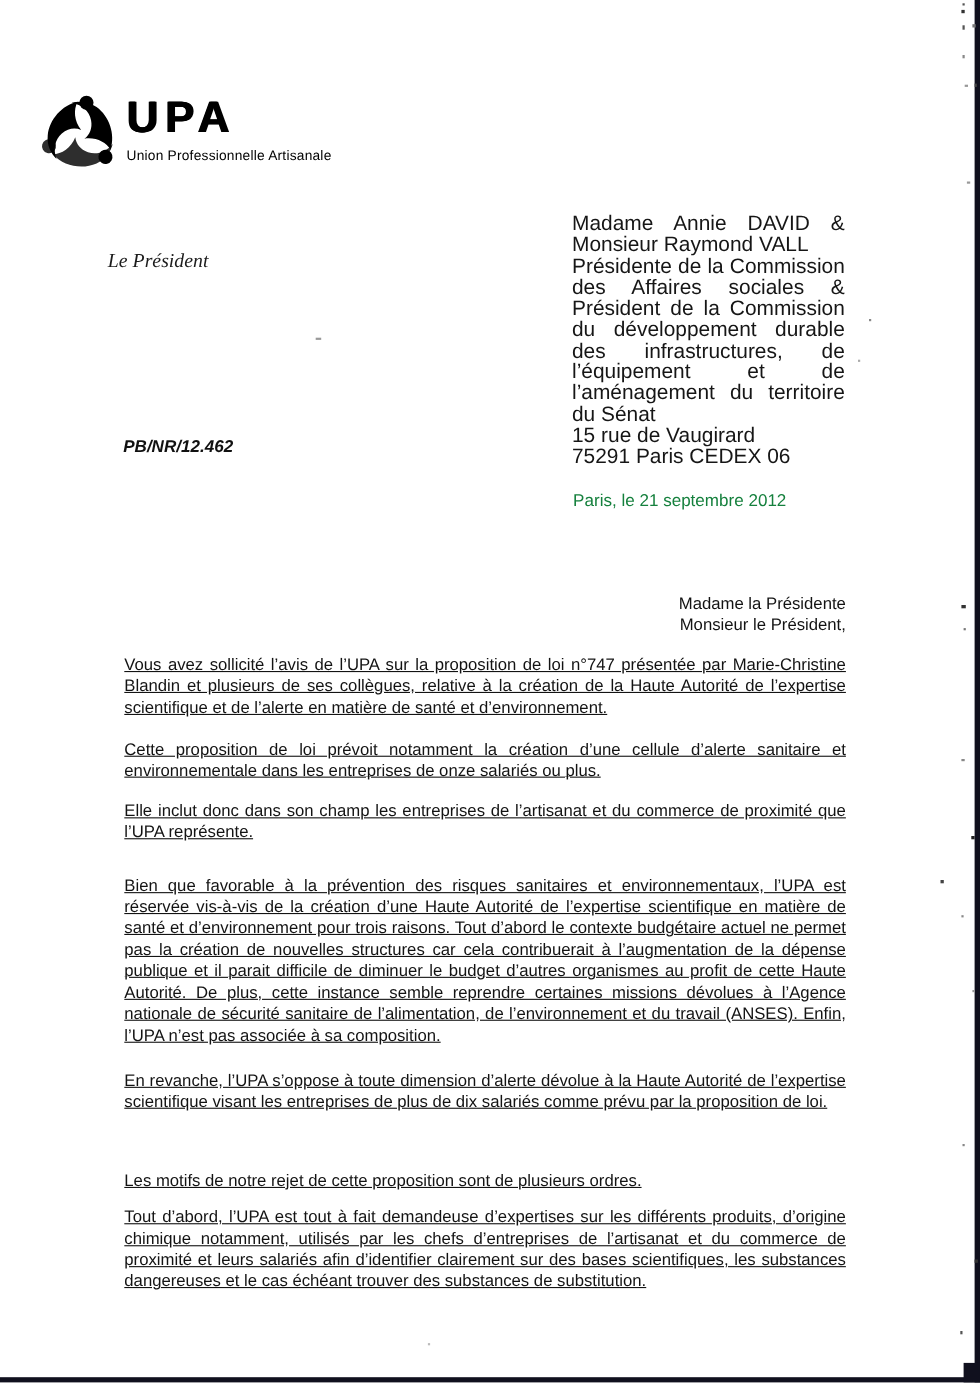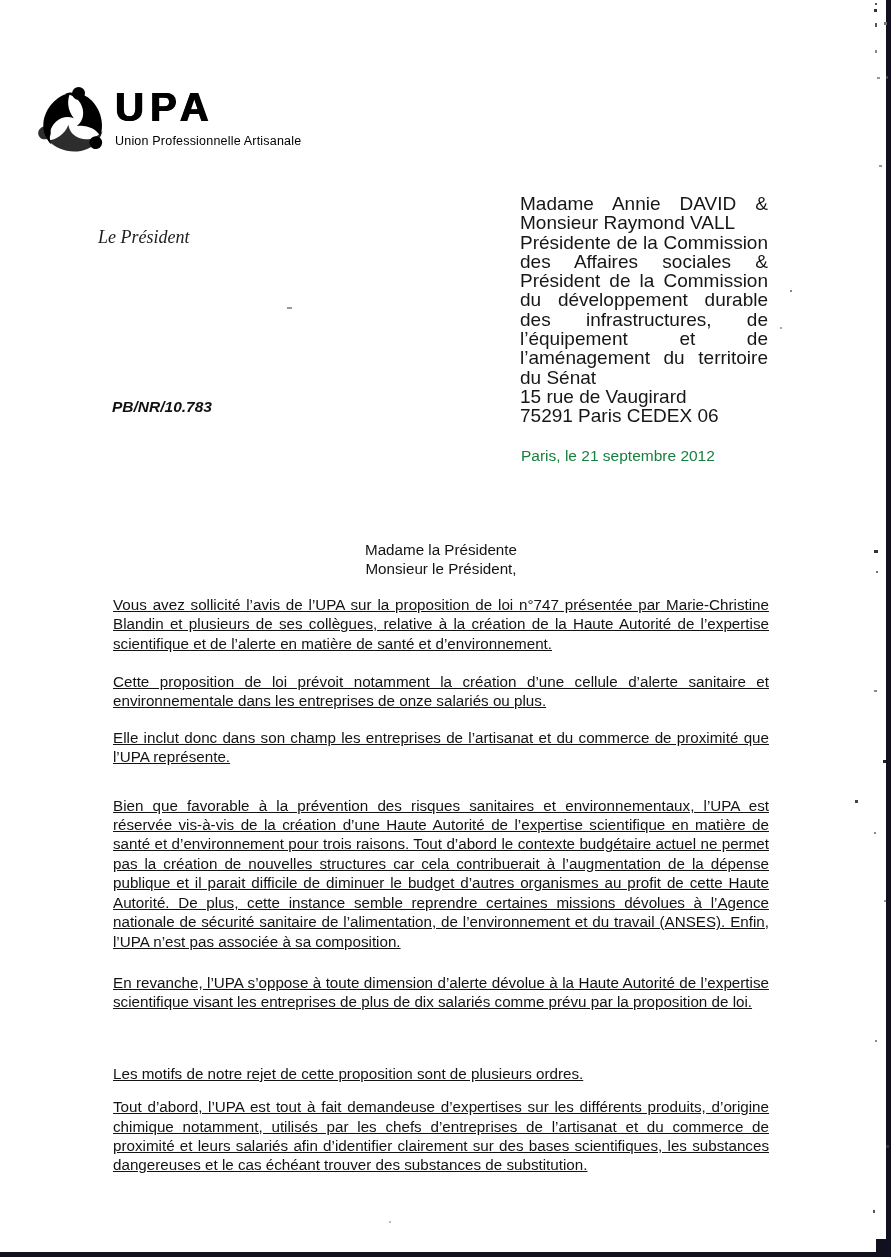--- a/index.html
+++ b/index.html
@@ -47,21 +47,21 @@
   
   .dateline { position:absolute; left:521px; top:447px; font-size:15.5px; color:#15803d; }
 
   
   .content {
     position:absolute; left:113px; top:540px; width:656px;
     font-size:15.2px; line-height:19.4px; color:#131313;
   }
   .content p { margin:0; text-align:justify;text-decoration:underline; }
   .salutation { margin-bottom:16px; }
-  .salutation div { text-align:center; }
+  .salutation div { text-align:right; }
   p.p0 { margin-bottom:19px; }
   p.p1 { margin-bottom:17px; }
   p.p2 { margin-bottom:29px; }
   p.p3 { margin-bottom:22px; }
   p.p4 { margin-bottom:52px; }
   p.p5 { margin-bottom:14px; }
 
   
   .scan-edge-right  { position:absolute; top:0; right:0; width:5px; height:1257px; background:#10101e; }
   .scan-edge-bottom { position:absolute; left:0; bottom:0; width:891px; height:5px; background:#10101e; }
@@ -95,21 +95,21 @@
 
   <div class="le-president">Le Président</div>
 
   <div class="recipient">
     <div>Madame Annie DAVID &amp; Monsieur Raymond VALL</div>
     <div>Présidente de la Commission des Affaires sociales &amp; Président de la Commission du développement durable des infrastructures, de l’équipement et de l’aménagement du territoire du Sénat</div>
     <div>15 rue de Vaugirard</div>
     <div>75291 Paris CEDEX 06</div>
   </div>
 
-  <div class="reference">PB/NR/10.783</div>
+  <div class="reference">PB/NR/12.462</div>
 
   <div class="dateline">Paris, le 21 septembre 2012</div>
 
   <div class="content">
     <div class="salutation">
       <div>Madame la Présidente</div>
       <div>Monsieur le Président,</div>
     </div>
     <p class="p0">Vous avez sollicité l’avis de l’UPA sur la proposition de loi n°747 présentée par Marie-Christine Blandin et plusieurs de ses collègues, relative à la création de la Haute Autorité de l’expertise scientifique et de l’alerte en matière de santé et d’environnement.</p>
     <p class="p1">Cette proposition de loi prévoit notamment la création d’une cellule d’alerte sanitaire et environnementale dans les entreprises de onze salariés ou plus.</p>

